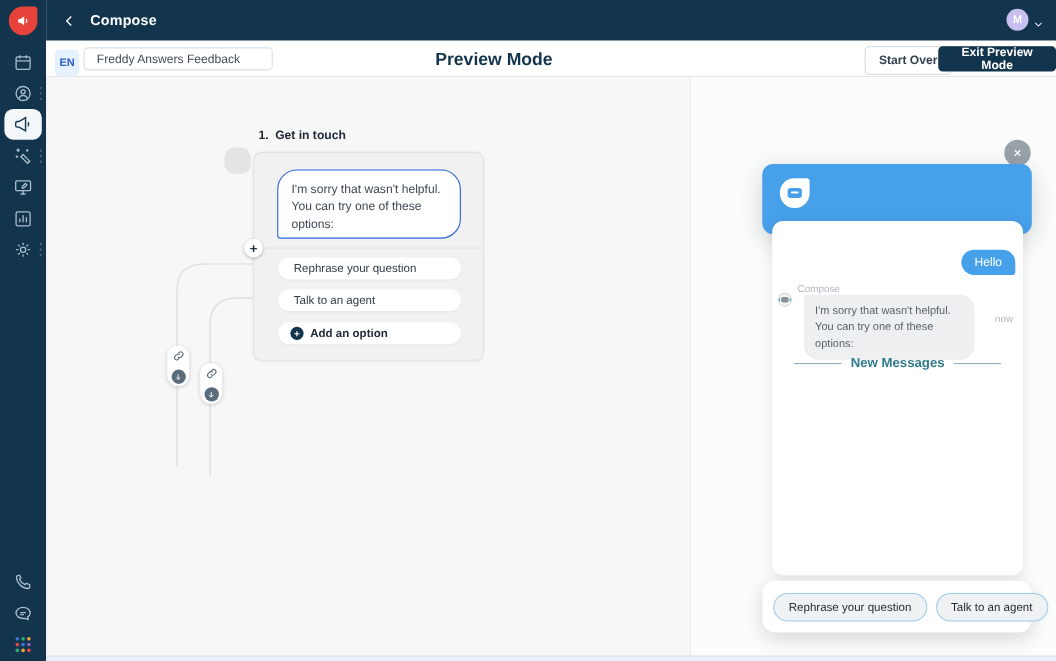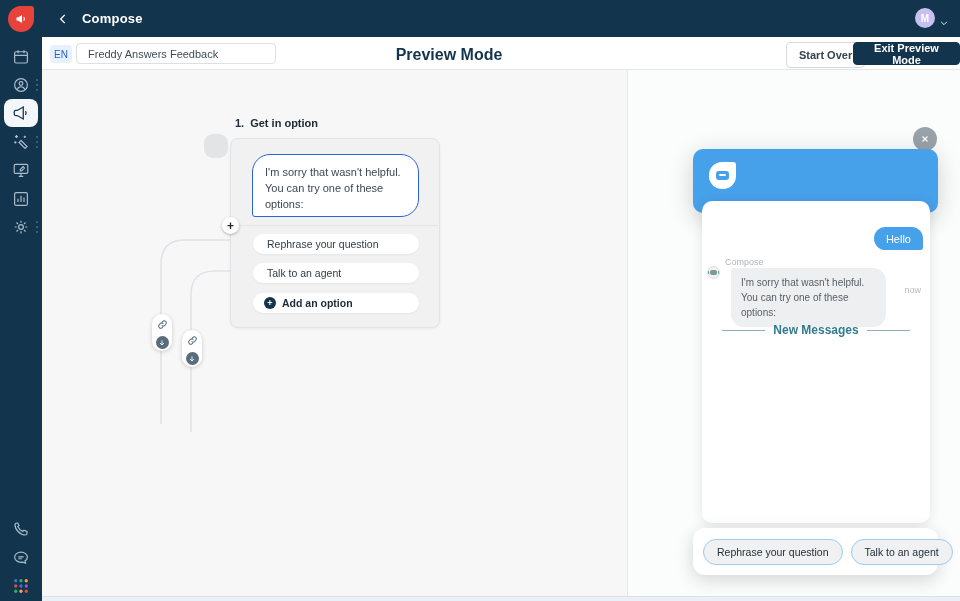--- a/index.html
+++ b/index.html
@@ -24,23 +24,23 @@
   .back { color:#fff; margin-left:14px; width:14px; height:14px; }
   .tophdr-title { color:#ffffff; font-size:13px; font-weight:bold; margin-left:12px; letter-spacing:.2px; }
   .avatar { position:absolute; right:25px; top:8px; width:20px; height:20px; border-radius:50%;
             background:#C8C0F0; color:#fff; font-size:10px; font-weight:bold; display:flex;
             align-items:center; justify-content:center; }
   .hdr-caret { position:absolute; right:11px; top:14px; color:#E6ECF1; }
 
   
   .toolbar { position:absolute; left:42px; top:37px; width:918px; height:33px; background:#fff;
              border-bottom:1px solid #E5E6E8; }
-  .lang { position:absolute; left:8px; top:8px; width:22px; height:18px; background:#E5F2FD; color:#2C5CC5;
-          font-size:10px; font-weight:normal; border-radius:4px; display:flex; align-items:center; justify-content:center; }
-  .botname { position:absolute; left:34px; top:6px; width:200px; height:21px; border:1px solid #DCDFE3;
+  .lang { position:absolute; left:8px; top:8px; width:22px; height:24px; background:#E5F2FD; color:#2C5CC5;
+          font-size:10px; font-weight:bold; border-radius:4px; display:flex; align-items:center; justify-content:center; }
+  .botname { position:absolute; left:34px; top:6px; width:172px; height:21px; border:1px solid #DCDFE3;
              border-radius:4px; font-size:11px; color:#3E4C59; padding:0 11px; font-family:"Liberation Sans",sans-serif; }
   .mode { position:absolute; left:407px; top:9px; transform:translateX(-50%); font-size:16px; font-weight:bold; color:#12344D; }
   .btn-ghost { position:absolute; left:744px; top:5px; height:24px; padding:12px 12px; background:#fff;
                border:1px solid #D6DADE; border-radius:4px; font-size:11px; font-weight:bold; color:#33424E;
                display:flex; align-items:center; cursor:pointer; }
   .btn-dark { position:absolute; left:811px; top:5px; height:23px; padding:0 8px; background:#12344D;
               border:1px solid #12344D; border-radius:4px; font-size:11px; font-weight:bold; color:#fff;
               display:flex; align-items:center; cursor:pointer; }
 
   
@@ -239,21 +239,21 @@
 
   <main class="canvas">
 
     <svg class="conns">
       <path d="M188 170 H143 Q119 170 119 194 V354" fill="none" stroke="#E1E2E5" stroke-width="1.5"></path>
       <path d="M188 201 H173 Q149 201 149 225 V362" fill="none" stroke="#E1E2E5" stroke-width="1.5"></path>
     </svg>
 
     <div class="node-title">
       <span>1.</span>
-      <span>Get in option</span>
+      <span>Get in touch</span>
     </div>
 
     <div class="node-avatar"></div>
 
     <section class="node-card">
       <div class="speech">I'm sorry that wasn't helpful. You can try one of these options:</div>
       <div class="card-div"></div>
       <div class="plus-btn">+</div>
       <div class="opt" style="top:95px">Rephrase your question</div>
       <div class="opt" style="top:124px">Talk to an agent</div>

